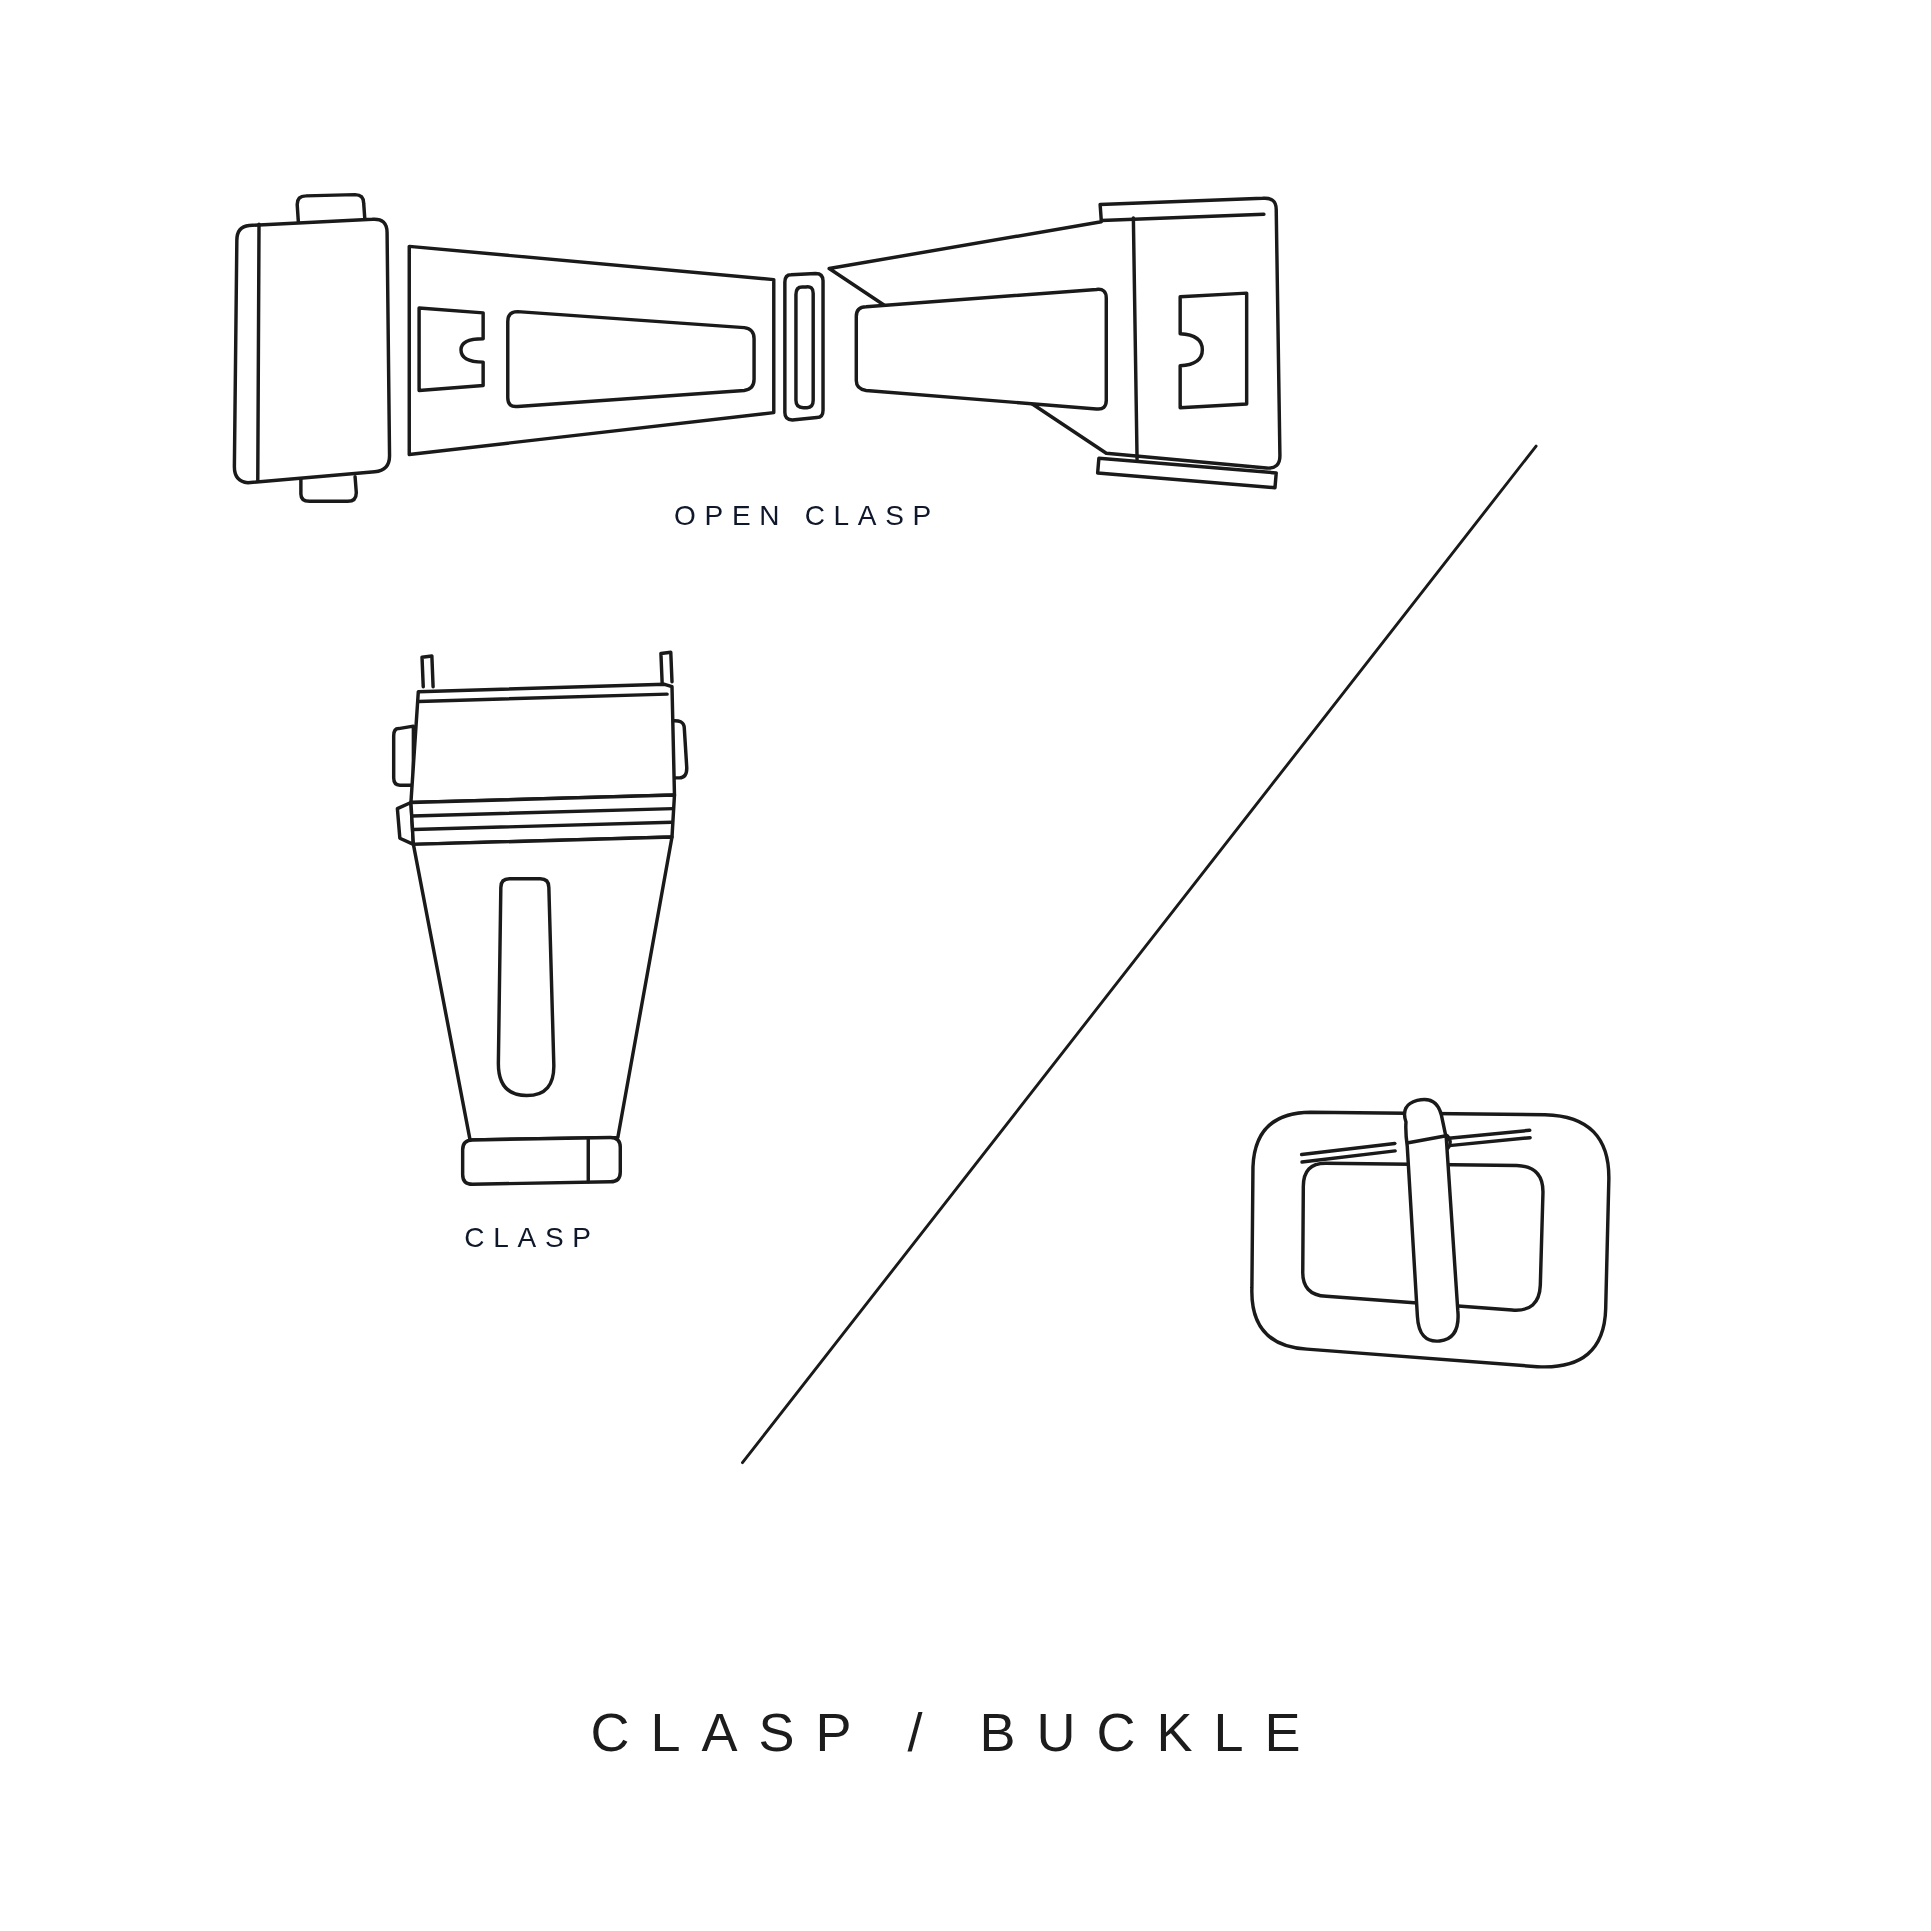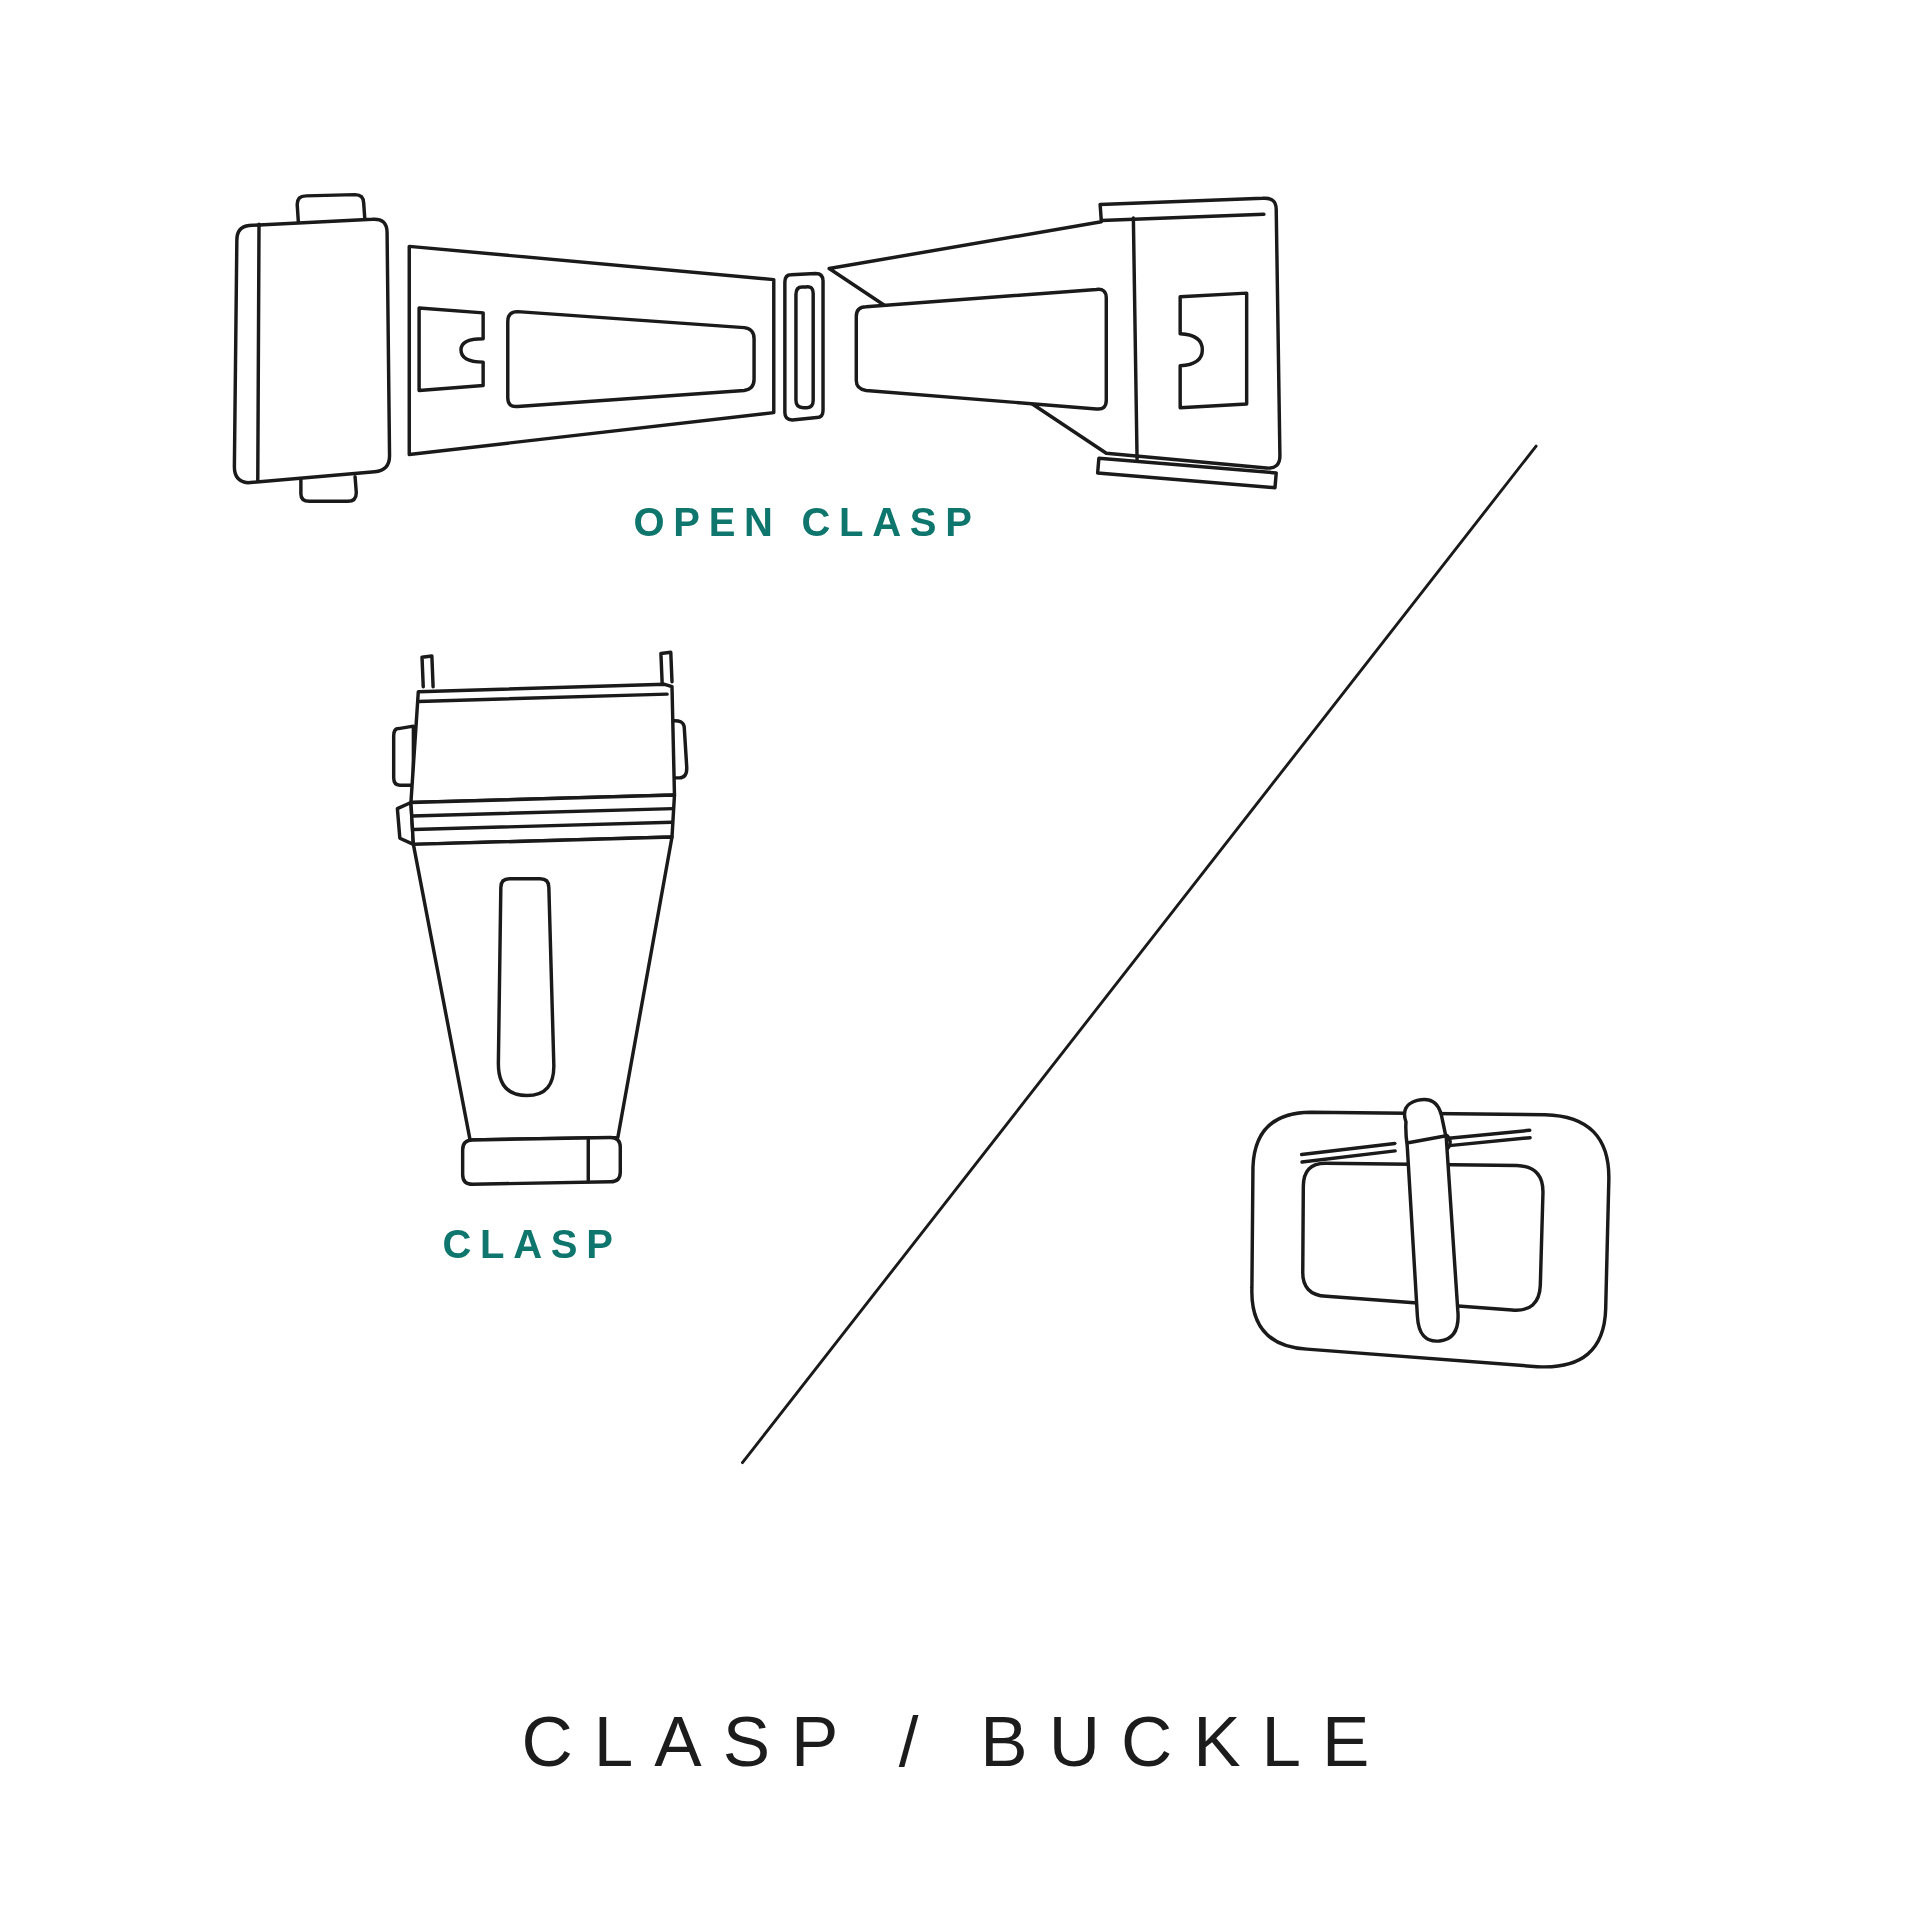--- a/index.html
+++ b/index.html
@@ -37,32 +37,32 @@
     stroke-linecap: round;
   }
   .divider {
     stroke: #1a1a1a;
     stroke-width: 3;
     stroke-linecap: round;
   }
   .caption {
     position: absolute;
     transform: translateX(-50%);
-    font-size: 40px;
+    font-size: 28px;
     letter-spacing: 8.7px;
-    font-weight: 700;
-    color: #0f766e;
+    font-weight: 400;
+    color: #0f172a;
     white-space: nowrap;
   }
   .page-title {
     position: absolute;
     left: 956px;
     top: 1701px;
     transform: translateX(-50%);
-    font-size: 71px;
+    font-size: 54px;
     letter-spacing: 21px;
     font-weight: 400;
     color: #1c1c1c;
     white-space: nowrap;
   }
 </style>
 </head>
 <body>
 
 <div id="canvas">

